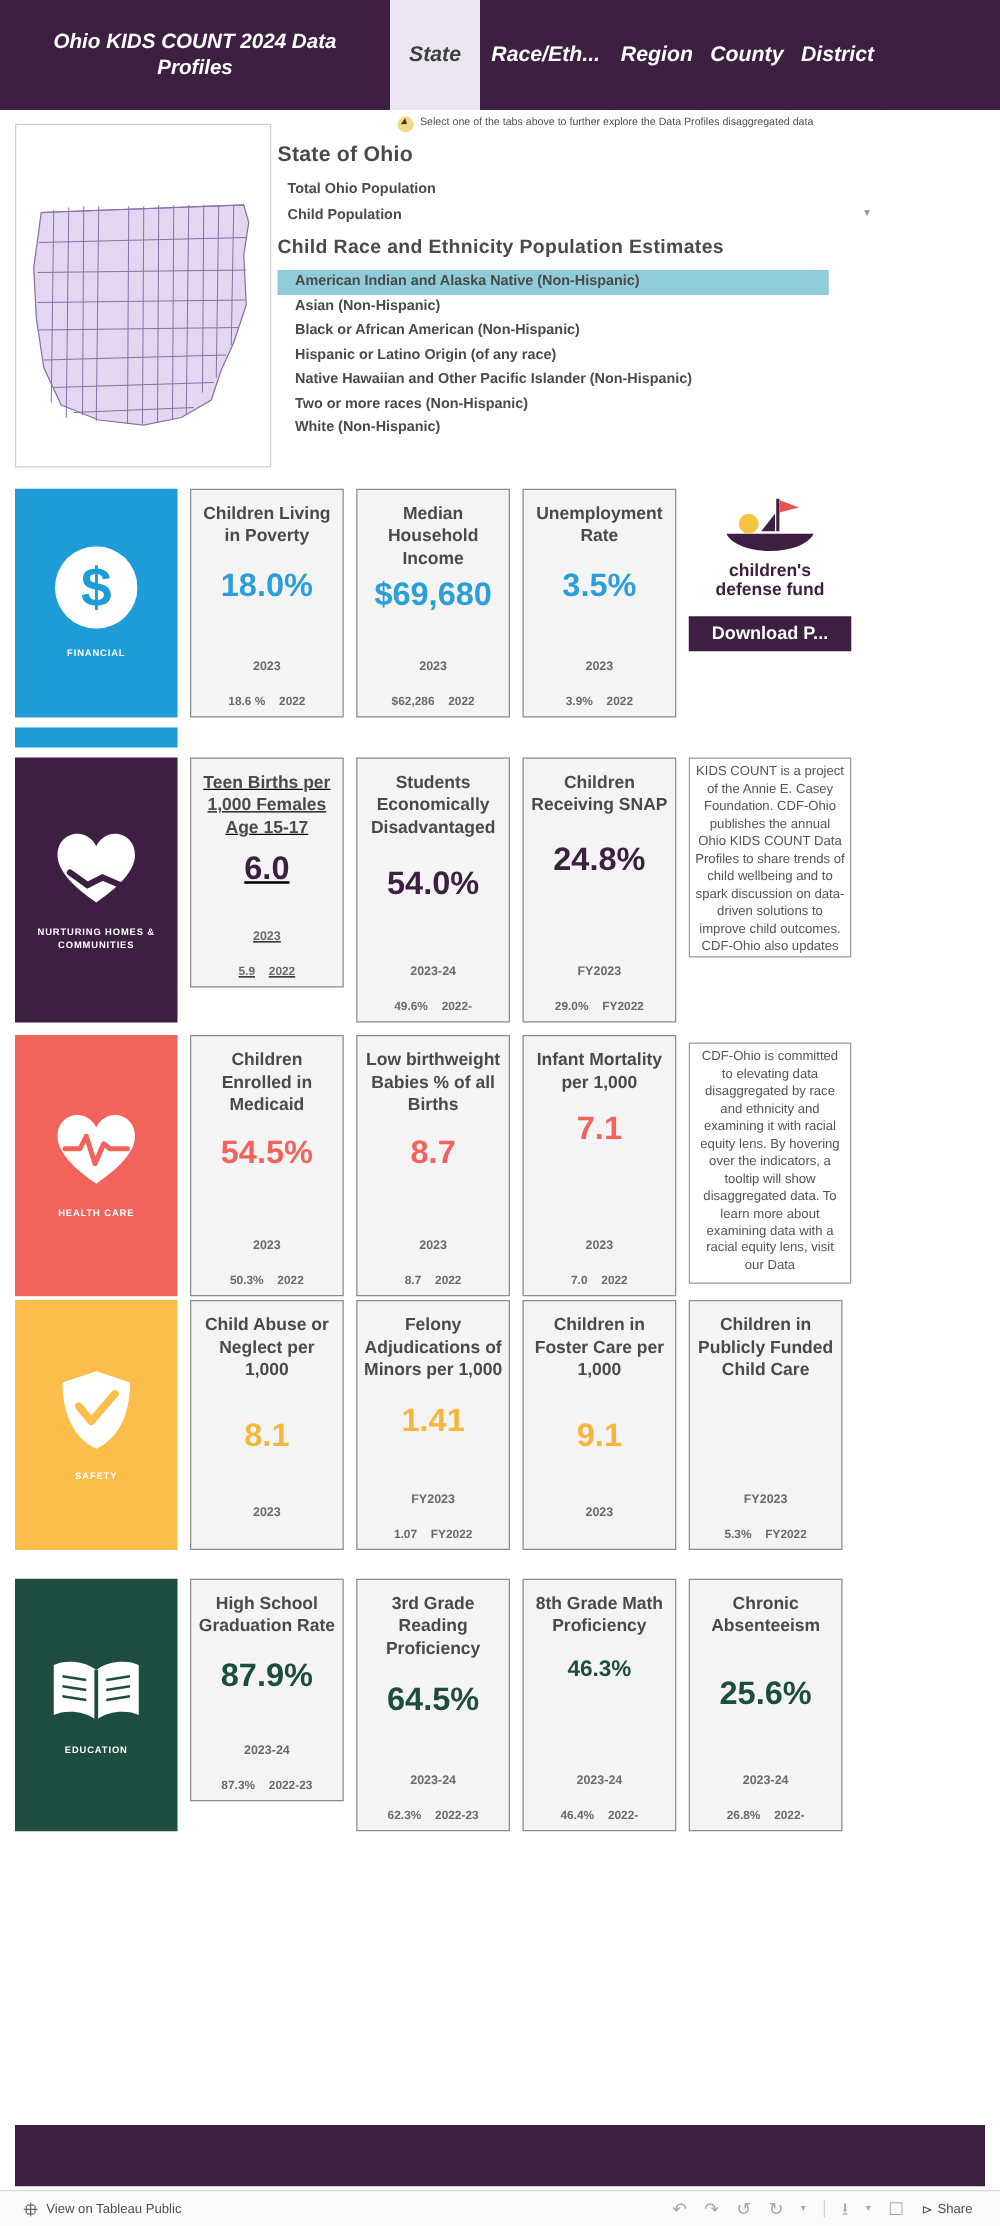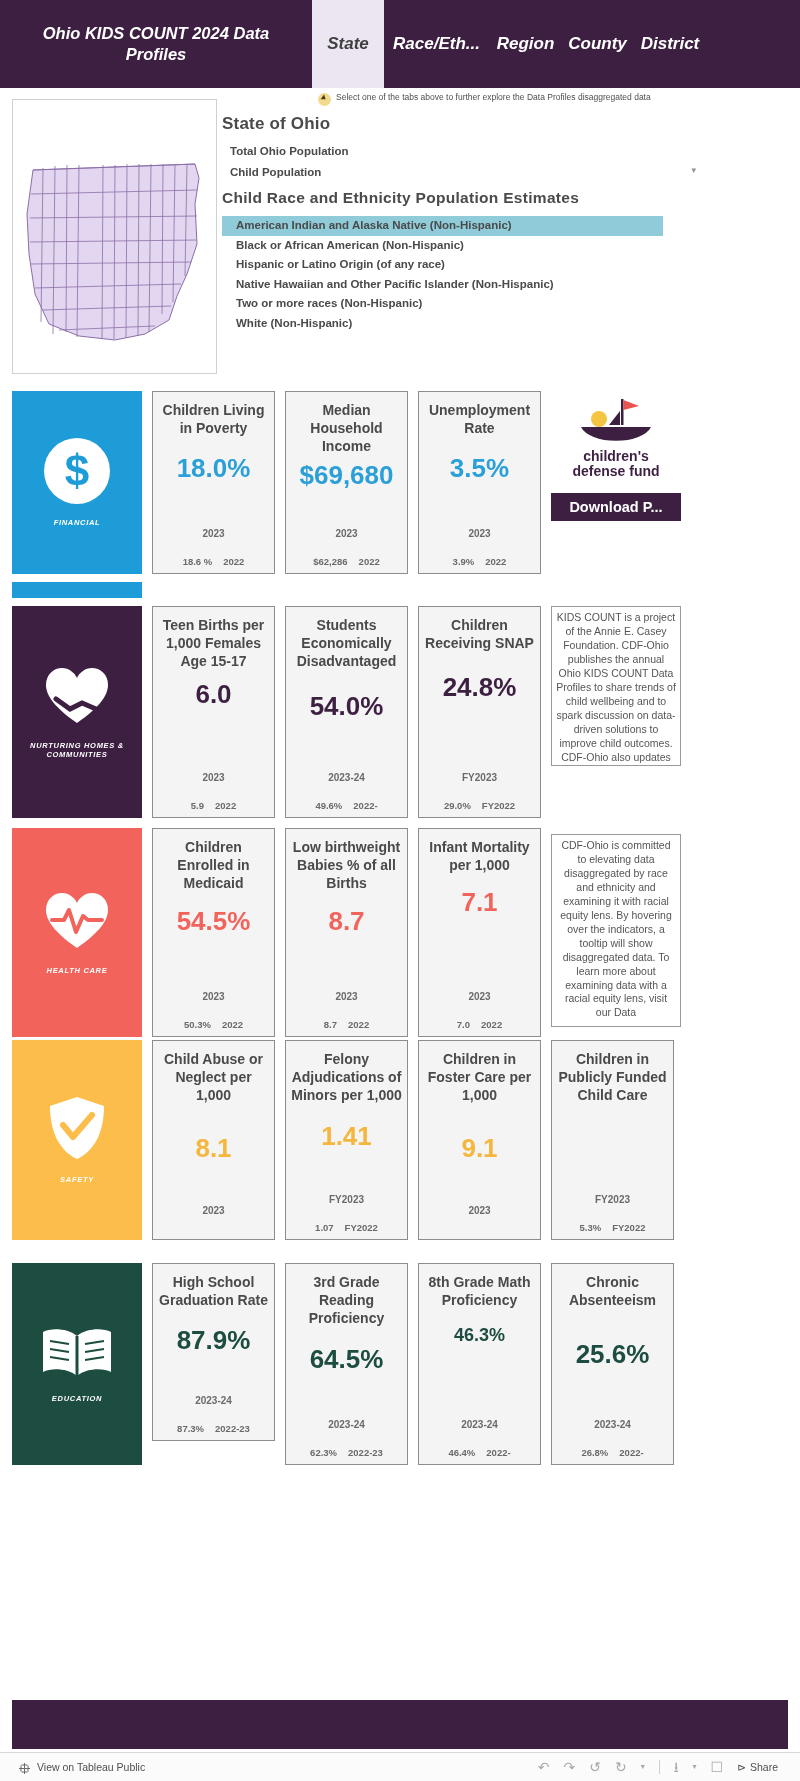--- a/index.html
+++ b/index.html
@@ -83,21 +83,20 @@
   .icon-card {
     width: 130px; flex: none;
     display: flex; flex-direction: column;
     align-items: center; justify-content: center;
     color: #ffffff;
   }
   .icon-card .glyph { margin-bottom: 10px; }
   .icon-card .ic-label {
     font-size: 7.5px; font-weight: bold; letter-spacing: .7px; text-align: center;
     line-height: 1.25;
-    font-style: italic;
   }
   .stat-card {
     width: 123px; flex: none;
     border: 1px solid #8d8d8d; background: #f4f4f4;
     display: flex; flex-direction: column; align-items: center;
     padding: 9px 4px 6px;
   }
   .stat-title {
     font-size: 14px; font-weight: bold; color: #4a4a4a;
     text-align: center; line-height: 1.3;
@@ -200,20 +199,21 @@
   </svg>
 </div>
 
 <div class="state-block">
   <div class="state-title">State of Ohio</div>
   <div class="pop-row">Total Ohio Population</div>
   <div class="pop-row second">Child Population</div>
   <div class="section-head">Child Race and Ethnicity Population Estimates</div>
   <div class="race-list">
     <div class="race-row highlight">American Indian and Alaska Native (Non-Hispanic)</div>
+    <div class="race-row">Asian (Non-Hispanic)</div>
     <div class="race-row">Black or African American (Non-Hispanic)</div>
     <div class="race-row">Hispanic or Latino Origin (of any race)</div>
     <div class="race-row">Native Hawaiian and Other Pacific Islander (Non-Hispanic)</div>
     <div class="race-row">Two or more races (Non-Hispanic)</div>
     <div class="race-row">White (Non-Hispanic)</div>
   </div>
   <div class="scroll-caret">▾</div>
 </div>
 
 <div class="row" style="top:391px; height:183px;">
@@ -284,21 +284,21 @@
   <div class="icon-card" style="background:#3d1f42; height:212px;">
     <div class="glyph">
       <svg width="70" height="62" viewBox="0 0 70 62">
           <path d="M35 58 C12 42 4 30 4 20 C4 9 12 3 20 3 C27 3 33 8 35 13 C37 8 43 3 50 3 C58 3 66 9 66 20 C66 30 58 42 35 58 Z" fill="#ffffff"></path>
           <path d="M14 34 L28 44 L40 38 L54 44" stroke="#3d1f42" stroke-width="5" fill="none" stroke-linecap="round"></path>
         </svg>
     </div>
     <div class="ic-label">NURTURING HOMES &amp; COMMUNITIES</div>
   </div>
 
-  <div class="stat-card" style="height:212px;">
+  <div class="stat-card" style="height:184px;text-decoration:underline;">
     <div class="stat-title">Teen Births per 1,000 Females Age 15-17</div>
     <div class="stat-value" style="font-size:26px;color:#3d1f42;margin-top:8px;">6.0</div>
     <div class="spacer"></div>
     <div class="stat-year">2023</div>
     <div class="stat-prev" style="margin-top:17px;">
       <span>5.9</span>
       <span>2022</span>
     </div>
   </div>
 

